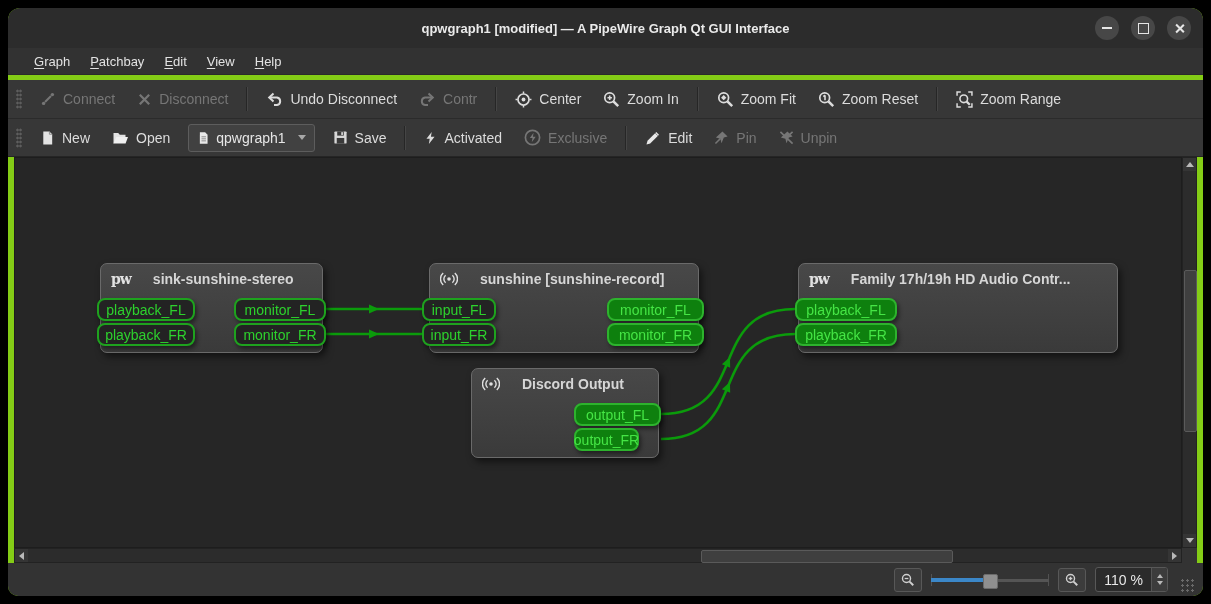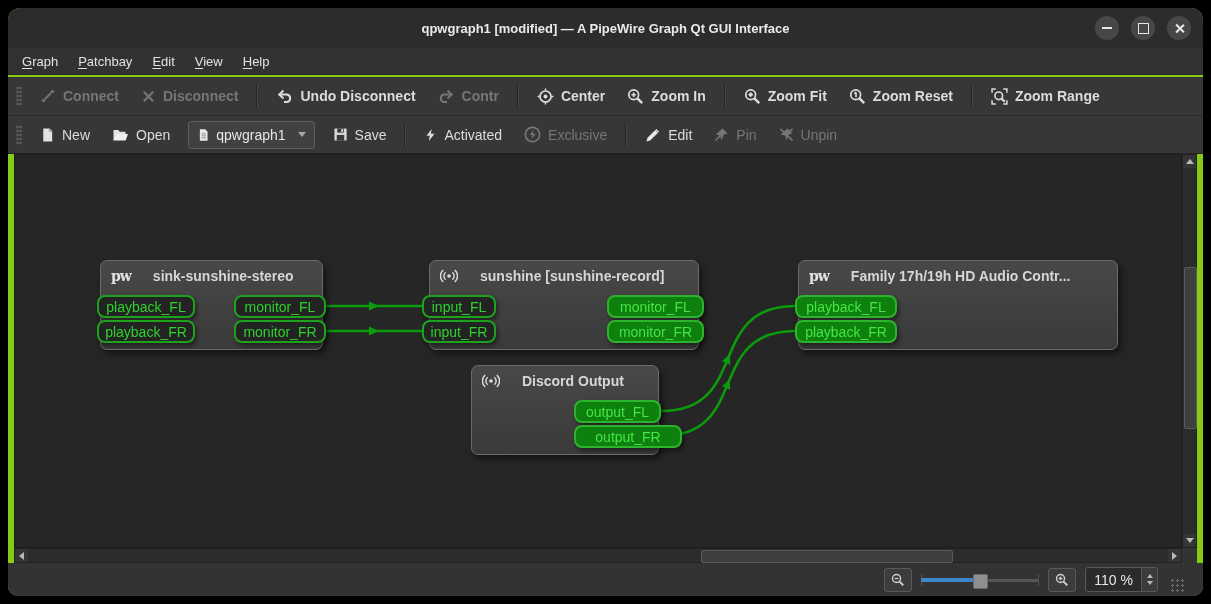--- a/index.html
+++ b/index.html
@@ -10,26 +10,26 @@
   .titlebar{height:40px;background:#2c2c2c;display:flex;align-items:center;justify-content:center;position:relative;flex:none;}
   .titlebar .title{color:#eaeaea;font-size:13px;font-weight:bold;}
   .winbtns{position:absolute;right:12px;top:8px;display:flex;gap:12px;}
   .winbtn{width:24px;height:24px;border-radius:50%;background:#474747;display:flex;align-items:center;justify-content:center;}
   .glyph-min{width:10px;height:2px;background:#e6e6e6;display:block;}
   .glyph-max{width:9px;height:9px;border:1.5px solid #e6e6e6;display:block;}
   .glyph-close{position:relative;width:11px;height:11px;display:block;}
   .glyph-close::before,.glyph-close::after{content:"";position:absolute;left:5px;top:0;width:1.8px;height:11px;background:#e6e6e6;}
   .glyph-close::before{transform:rotate(45deg);} .glyph-close::after{transform:rotate(-45deg);}
   
-  .menubar{height:26px;background:#323232;display:flex;align-items:center;padding-left:4px;flex:none;border-bottom:1px solid #2a2a2a;}
+  .menubar{height:26px;background:#323232;display:flex;align-items:center;padding-left:16px;flex:none;border-bottom:1px solid #2a2a2a;}
   .menuitem{color:#e2e2e2;font-size:13px;padding:3px 10px;border-radius:3px;}
   .menuitem u{text-decoration:underline;text-underline-offset:2px;}
   
   .toolbar{height:38px;background:#373737;display:flex;align-items:center;padding:0 6px;flex:none;gap:2px;}
-  .toolbar1{border-top:2px solid #84cc16;border-bottom:1px solid #2b2b2b;font-weight:bold;}
+  .toolbar1{border-top:5px solid #84cc16;border-bottom:1px solid #2b2b2b;}
   .toolbar2{height:37px;border-bottom:1px solid #252525;}
   .tb-handle{width:6px;height:20px;margin:0 6px 0 2px;
     background-image:radial-gradient(#5e5e5e 1px,transparent 1.2px);background-size:3px 4px;}
   .tb-sep{width:1px;height:24px;background:#262626;border-right:1px solid #454545;margin:0 6px;}
   .tbtn{display:flex;align-items:center;gap:7px;padding:0 10px;height:30px;font-size:14px;color:#dcdcdc;border-radius:3px;white-space:nowrap;}
   .tbtn.disabled{color:#767676;}
   .tbtn svg{flex:none;}
   .icon{display:inline-flex;align-items:center;justify-content:center;}
   .combobox{display:flex;align-items:center;gap:6px;background:#414141;border:1px solid #5d5d5d;
     border-radius:3px;height:26px;padding:0 8px;margin:0 6px;color:#e6e6e6;font-size:14px;}
@@ -53,21 +53,21 @@
   .hscroll{grid-column:1;grid-row:2;background:#2c2c2c;border:1px solid #222;position:relative;}
   .sb-btn{position:absolute;width:13px;height:13px;background:#353535;display:flex;align-items:center;justify-content:center;}
   .tri{width:0;height:0;}
   .tri-up{border-left:4px solid transparent;border-right:4px solid transparent;border-bottom:5px solid #b9b9b9;}
   .tri-down{border-left:4px solid transparent;border-right:4px solid transparent;border-top:5px solid #b9b9b9;}
   .tri-left{border-top:4px solid transparent;border-bottom:4px solid transparent;border-right:5px solid #b9b9b9;}
   .tri-right{border-top:4px solid transparent;border-bottom:4px solid transparent;border-left:5px solid #b9b9b9;}
   .sb-handle{position:absolute;background:#3f3f3f;border:1px solid #5a5a5a;border-radius:2px;}
   .corner{grid-column:2;grid-row:2;background:#333;}
   
-  .statusbar{height:33px;background:#333;flex:none;display:flex;align-items:center;justify-content:flex-end;padding-right:18px;gap:9px;}
+  .statusbar{height:33px;background:#333;flex:none;display:flex;align-items:center;justify-content:flex-end;padding-right:8px;gap:9px;}
   .sbtn{width:26px;height:22px;background:#3c3c3c;border:1px solid #585858;border-radius:3px;display:flex;align-items:center;justify-content:center;}
   .slider{position:relative;width:118px;height:18px;}
   .slider .track{position:absolute;left:0;right:0;top:8px;height:3px;background:#555;}
   .slider .fill{position:absolute;left:0;top:7px;height:4px;width:58px;background:#3b87c8;}
   .slider .tick{position:absolute;top:3px;width:1px;height:12px;background:#525252;}
   .slider .handle{position:absolute;left:52px;top:3px;width:13px;height:13px;background:#8f8f8f;border:1px solid #6b6b6b;border-radius:2px;}
   .spinbox{display:flex;align-items:stretch;height:23px;background:#2b2b2b;border:1px solid #585858;border-radius:3px;overflow:hidden;}
   .spin-val{color:#e8e8e8;font-size:14px;padding:0 8px;display:flex;align-items:center;}
   .spin-btns{width:15px;background:#3c3c3c;border-left:1px solid #555;display:flex;flex-direction:column;align-items:center;justify-content:center;gap:3px;}
   .spin-btns .tri-up{border-left-width:3.5px;border-right-width:3.5px;border-bottom-width:4px;}
@@ -376,21 +376,21 @@
 
       <div class="port open" style="left:407px;top:140px;width:74px;">input_FL</div>
       <div class="port open" style="left:407px;top:165px;width:74px;">input_FR</div>
       <div class="port filled" style="left:592px;top:140px;width:97px;">monitor_FL</div>
       <div class="port filled" style="left:592px;top:165px;width:97px;">monitor_FR</div>
 
       <div class="port filled" style="left:780px;top:140px;width:102px;">playback_FL</div>
       <div class="port filled" style="left:780px;top:165px;width:102px;">playback_FR</div>
 
       <div class="port filled" style="left:559px;top:245px;width:87px;">output_FL</div>
-      <div class="port filled" style="left:559px;top:270px;width:108px;">output_FR</div>
+      <div class="port filled" style="left:559px;top:270px;width:65px;">output_FR</div>
     </div>
 
     <div class="vscroll">
       <div class="sb-btn" style="left:0;top:0;">
           <span class="tri tri-up"></span>
         </div>
       <div class="sb-handle" style="left:1px;top:112px;width:11px;height:160px;"></div>
       <div class="sb-btn" style="left:0;bottom:0;">
           <span class="tri tri-down"></span>
         </div>

